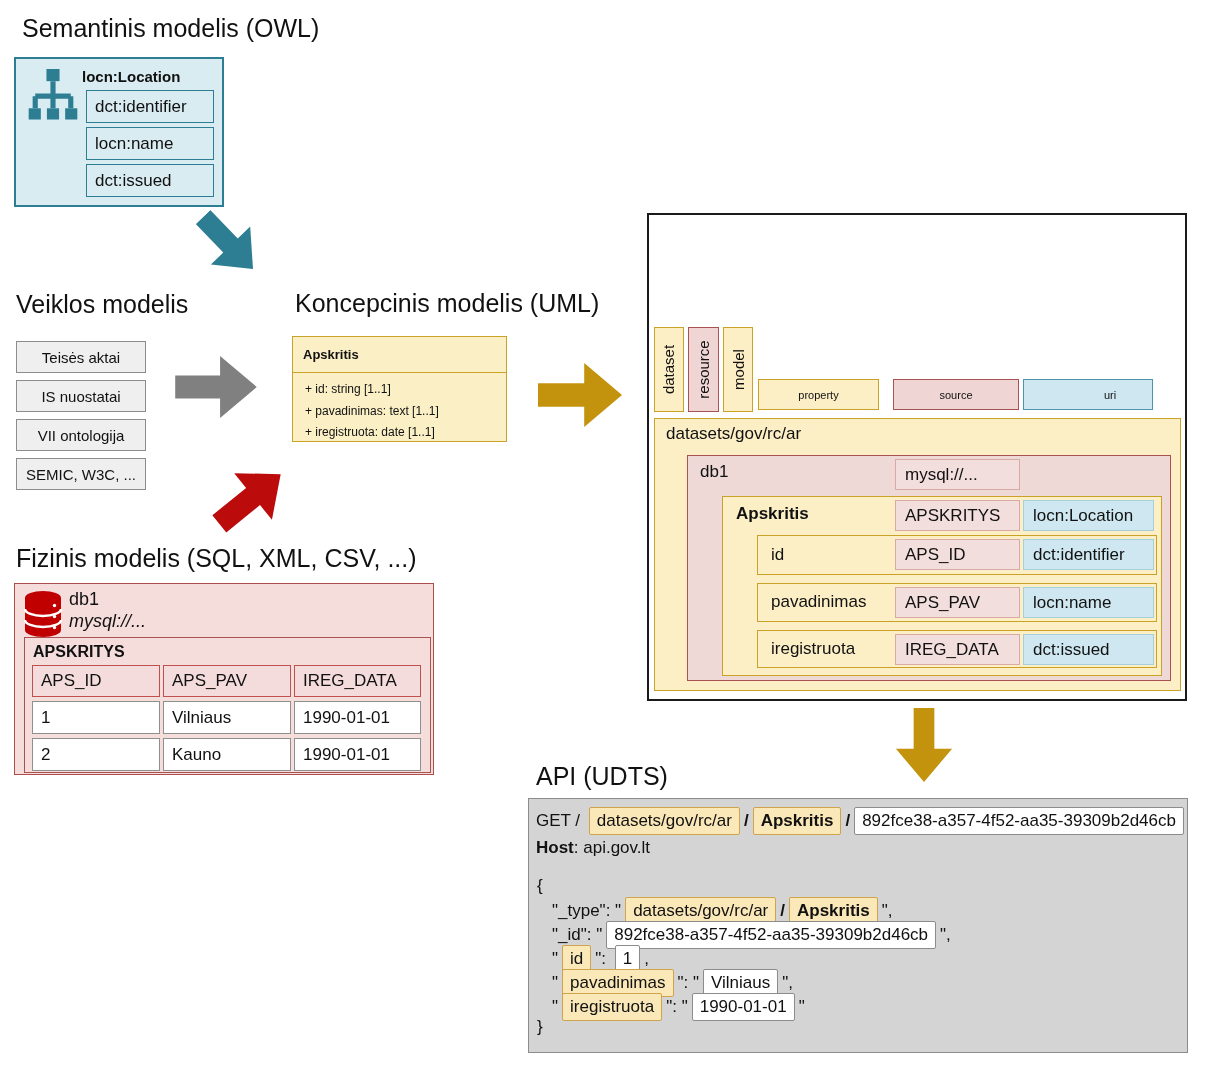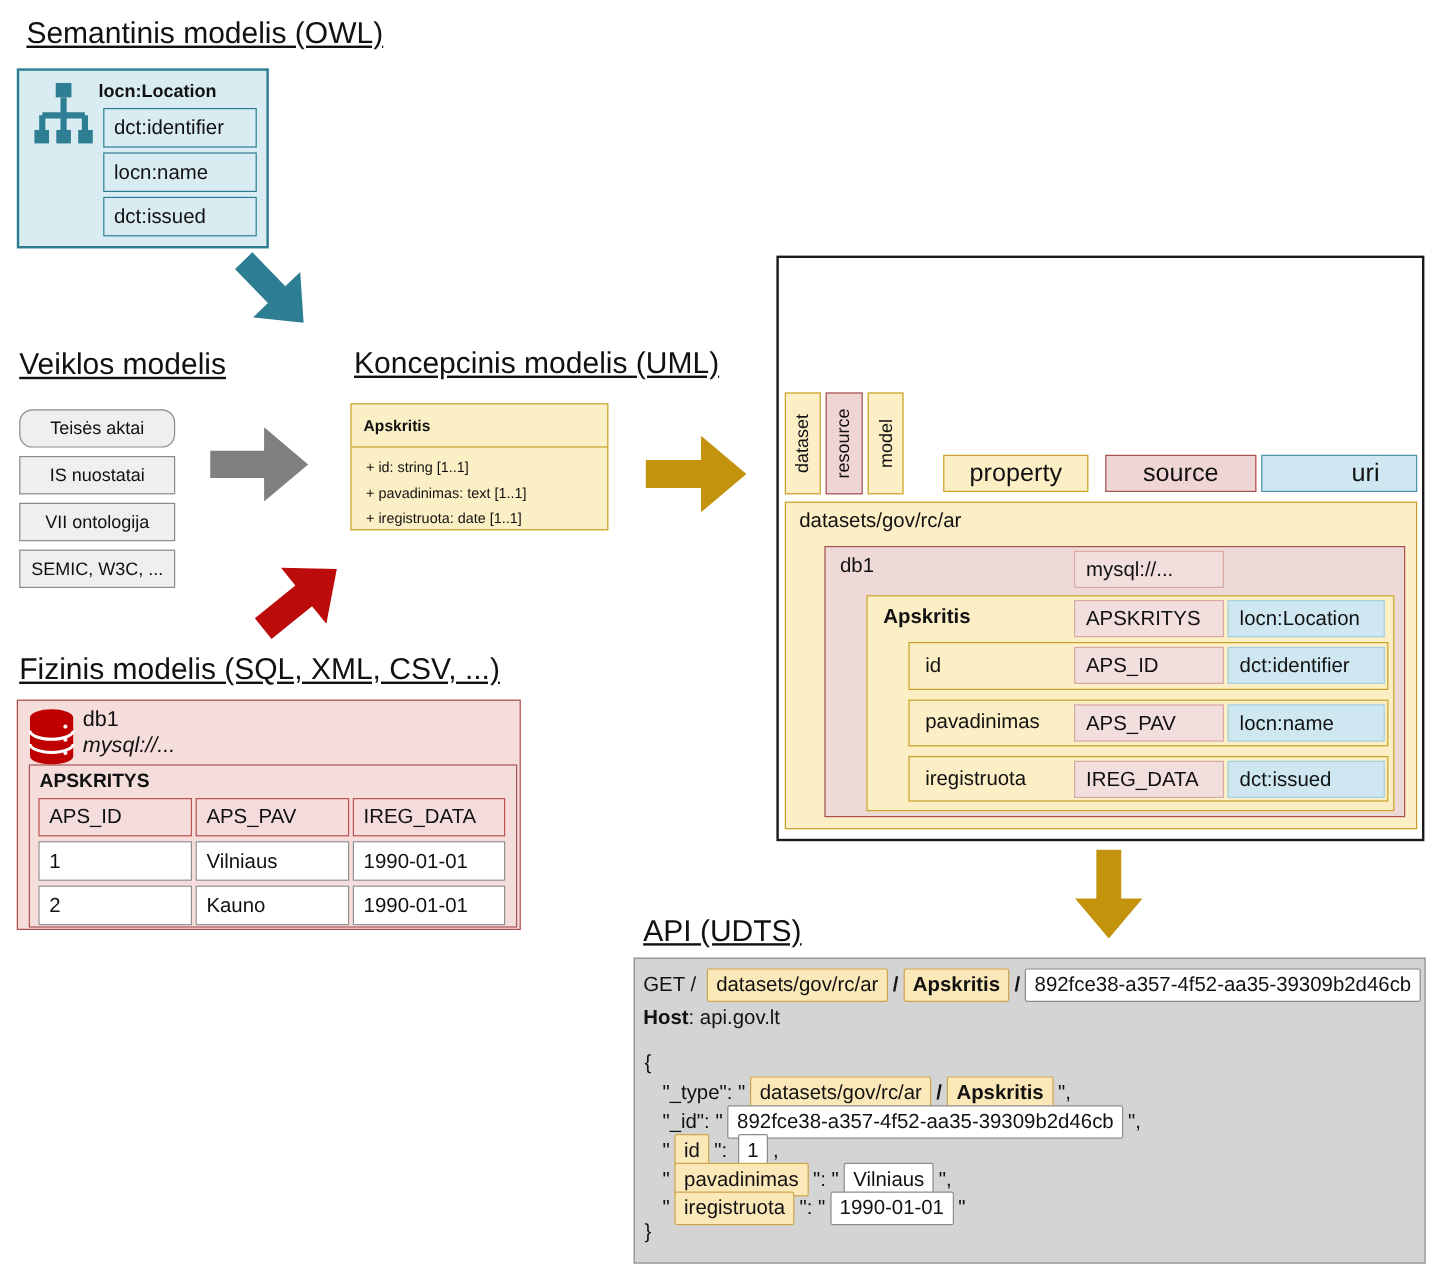--- a/index.html
+++ b/index.html
@@ -1,19 +1,19 @@
 <!DOCTYPE html>
 <html><head>
 <meta charset="utf-8">
 <style>
   html,body{margin:0;padding:0;background:#fff;}
   .canvas{position:relative;width:1205px;height:1070px;background:#fff;
           font-family:"Liberation Sans",sans-serif;color:#111;overflow:hidden;}
   .abs{position:absolute;box-sizing:border-box;}
-  .sec-title{position:absolute;font-size:25px;white-space:nowrap;text-decoration:underline;}
+  .sec-title{position:absolute;font-size:25px;white-space:nowrap;}
   
   .sem-box{background:#D9ECF2;border:2px solid #2E7E93;}
   .sem-class{position:absolute;left:66px;top:9px;font-weight:bold;font-size:15px;}
   .sem-cell{position:absolute;left:70px;width:128px;height:33px;border:1px solid #2E7E93;
             display:flex;align-items:center;padding-left:8px;font-size:17px;box-sizing:border-box;}
   
   .biz-box{position:absolute;left:16px;width:130px;height:32px;background:#EFEFEF;border:1px solid #8C8C8C;
            display:flex;align-items:center;justify-content:center;font-size:15px;box-sizing:border-box;}
   
   .uml-box{background:#FBEFC5;border:1.5px solid #C9A227;}
@@ -29,21 +29,21 @@
   .phy-d{background:#fff;border:1px solid #8F8F8F;height:33px;}
   
   .dsa-box{background:#fff;border:2px solid #1a1a1a;}
   .vlabel{position:absolute;top:327px;width:30px;height:85px;display:flex;align-items:center;
           justify-content:center;box-sizing:border-box;}
   .vlabel span{transform:rotate(-90deg);white-space:nowrap;font-size:15px;}
   .yel{background:#FCEEC5;border:1.5px solid #C9A227;}
   .pnk{background:#EFD5D3;border:1.5px solid #A85252;}
   .blu{background:#CEE7F0;border:1.5px solid #4E94AA;}
   .dsa-head{position:absolute;top:379px;height:31px;display:flex;align-items:center;
-            justify-content:center;font-size:21px;box-sizing:border-box;margin-left:28px;}
+            justify-content:center;font-size:11px;box-sizing:border-box;}
   .dsa-cont{position:absolute;box-sizing:border-box;}
   .cont-y{background:#FCEEC5;border:1.5px solid #C9A227;}
   .cont-p{background:#EFD9D7;border:1.5px solid #A85252;}
   .dsa-cell{position:absolute;height:31px;display:flex;align-items:center;padding-left:9px;
             font-size:17px;box-sizing:border-box;}
   .cell-p{background:#F2DEDD;border:1px solid #D9A9A4;width:125px;left:895px;}
   .cell-b{background:#CEE7F0;border:1px solid #A5CFDB;width:131px;left:1023px;}
   .dsa-lbl{position:absolute;font-size:17px;white-space:nowrap;}
   
   .api-box{background:#D4D4D4;border:1.5px solid #8C8C8C;}
@@ -73,21 +73,21 @@
     <div class="sem-cell" style="top:31px;">dct:identifier</div>
     <div class="sem-cell" style="top:68px;">locn:name</div>
     <div class="sem-cell" style="top:105px;">dct:issued</div>
   </div>
 
   <svg class="arrow" style="left:192px;top:215px;transform:rotate(46deg);" width="72" height="56" viewBox="0 0 100 76">
     <polygon points="0,24 55,24 55,0 100,38 55,76 55,52 0,52" fill="#2E7E93"></polygon>
   </svg>
 
   <div class="sec-title" style="left:16px;top:290px;">Veiklos modelis</div>
-  <div class="biz-box" style="top:341px;border-radius:11px;">Teisės aktai</div>
+  <div class="biz-box" style="top:341px;">Teisės aktai</div>
   <div class="biz-box" style="top:380px;">IS nuostatai</div>
   <div class="biz-box" style="top:419px;">VII ontologija</div>
   <div class="biz-box" style="top:458px;">SEMIC, W3C, ...</div>
 
   <svg class="arrow" style="left:172px;top:356px;" width="88" height="62" viewBox="0 0 100 76">
     <polygon points="0,24 55,24 55,0 100,38 55,76 55,52 0,52" fill="#808080"></polygon>
   </svg>
 
   <svg class="arrow" style="left:206px;top:469px;transform:rotate(-39deg);" width="88" height="60" viewBox="0 0 100 76">
     <polygon points="0,24 55,24 55,0 100,38 55,76 55,52 0,52" fill="#BB0B0B"></polygon>

